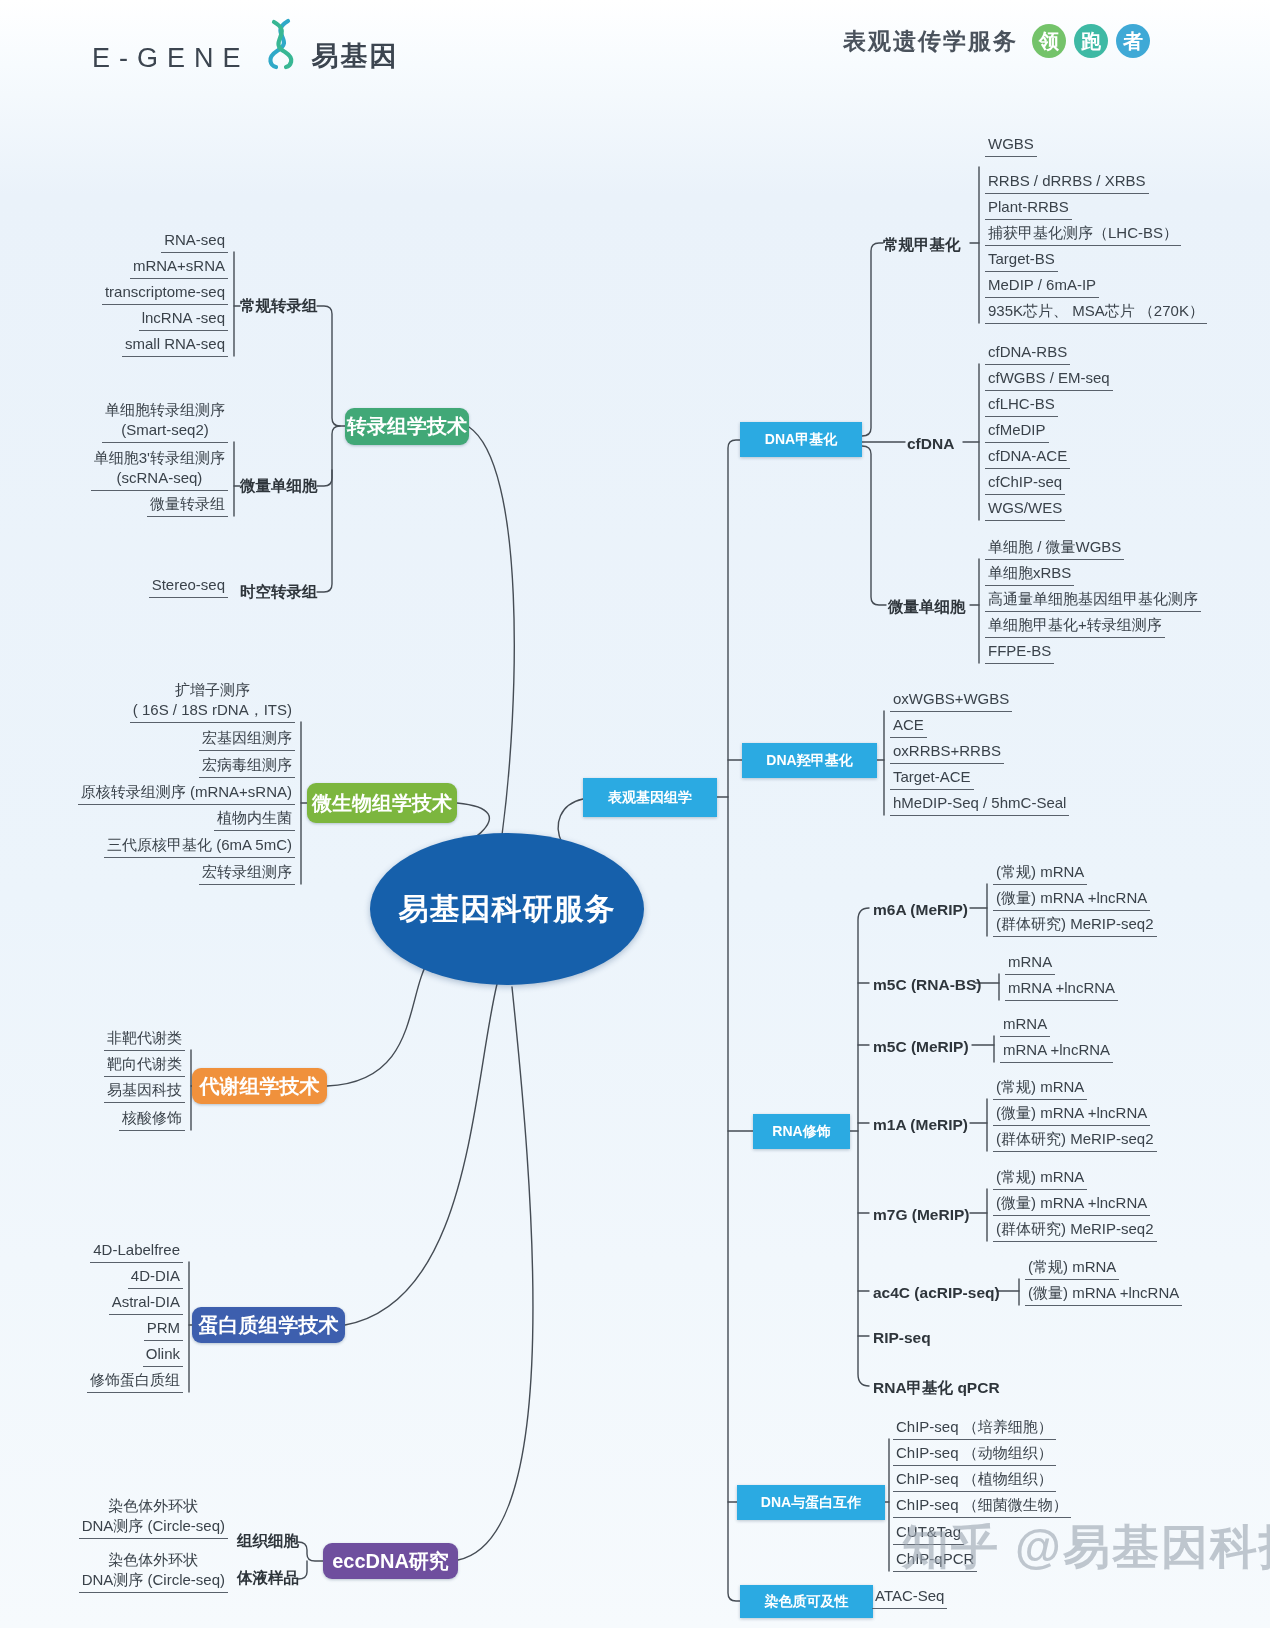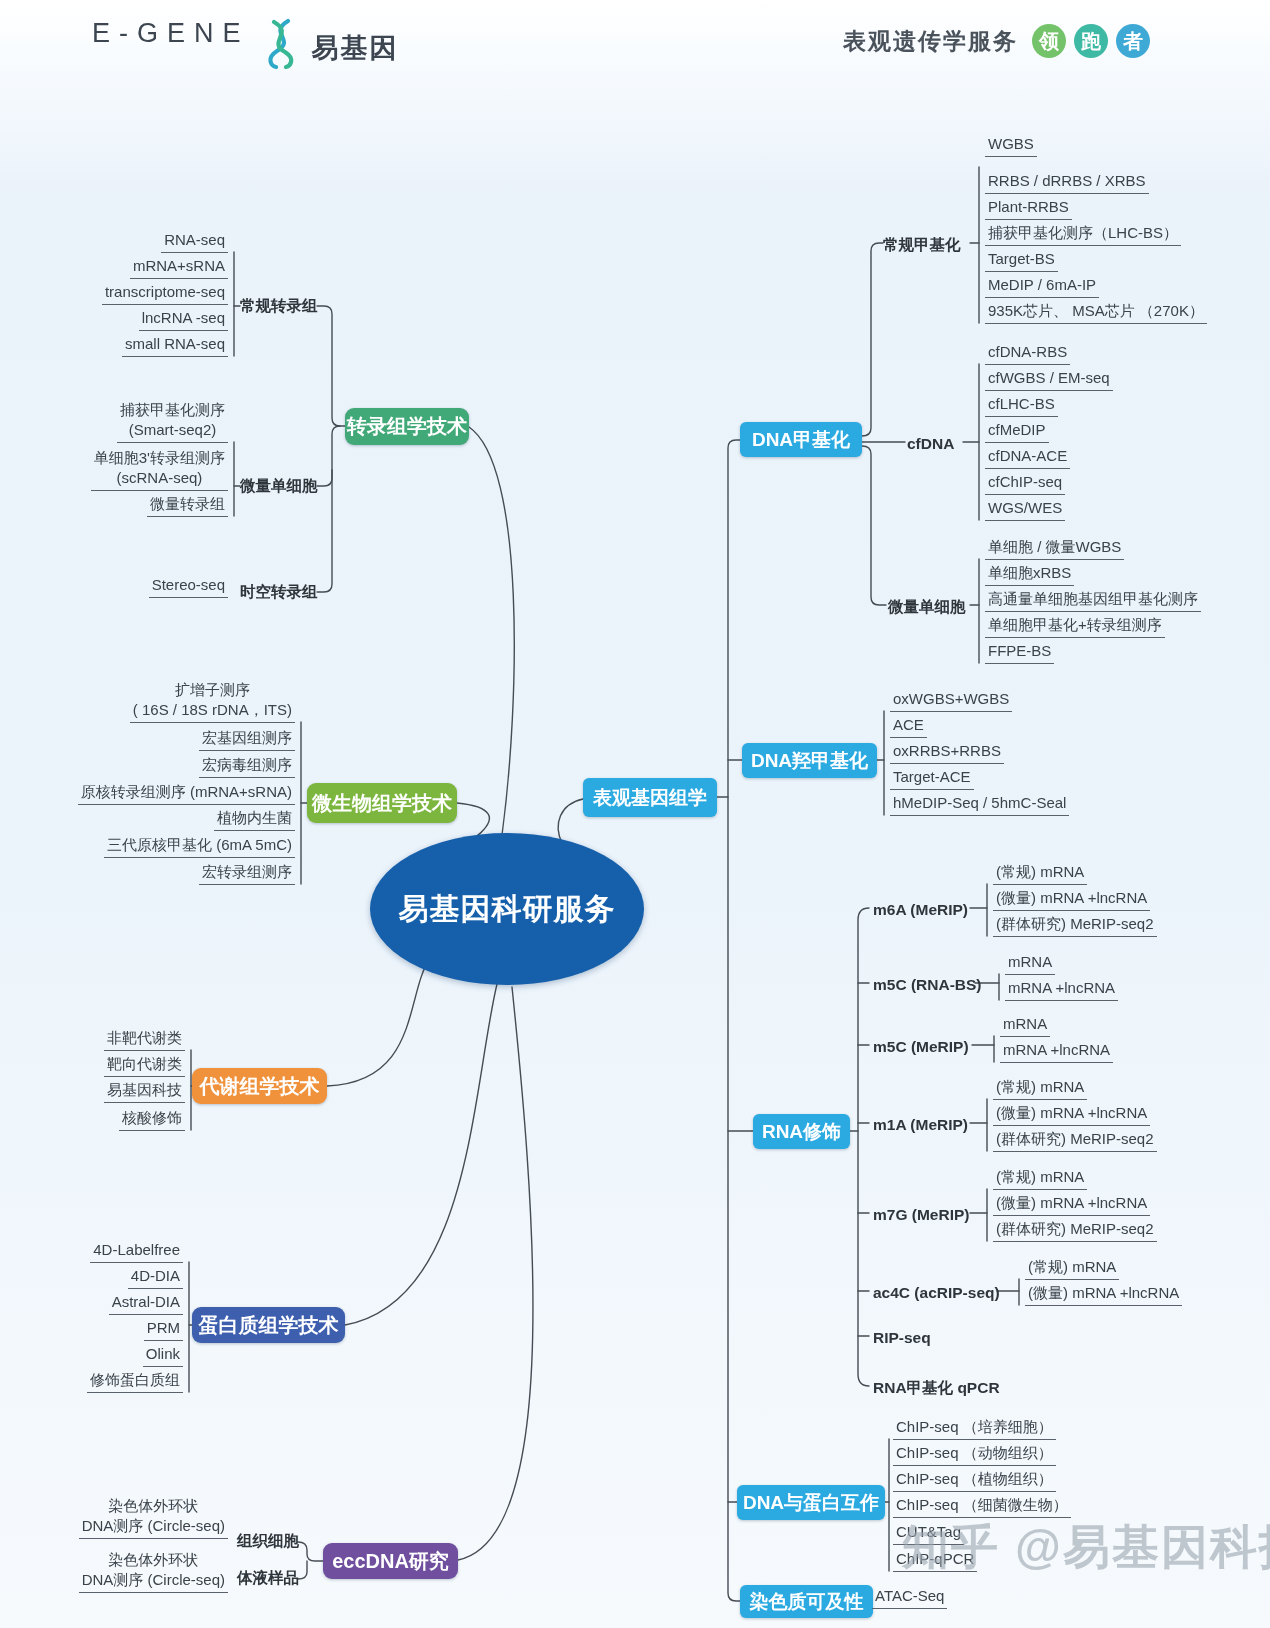--- a/index.html
+++ b/index.html
@@ -3,33 +3,33 @@
 <meta charset="utf-8">
 <style>
   html,body{margin:0;padding:0;}
   body{font-family:"Liberation Sans","DejaVu Sans",sans-serif;}
   #canvas{position:relative;width:1270px;height:1628px;overflow:hidden;
     background:linear-gradient(180deg,#ffffff 0%,#f7fbfe 4%,#eaf2fa 12%,#ecf4fb 55%,#f6fafd 100%);}
   #wires{position:absolute;left:0;top:0;width:1270px;height:1628px;}
   #wires path{fill:none;stroke:#454c54;stroke-width:1.4;stroke-linecap:round;}
 
   
-  .logo-row{position:absolute;left:92px;top:18px;display:flex;align-items:flex-start;gap:10px;}
+  .logo-row{position:absolute;left:92px;top:18px;display:flex;align-items:flex-end;gap:10px;}
   .brand{font-size:27px;letter-spacing:9px;color:#3c4550;font-weight:500;}
   .brand-cn{font-size:27px;color:#3c4550;font-weight:600;letter-spacing:2px;margin-top:12px;}
   .tag-row{position:absolute;right:120px;top:24px;display:flex;align-items:center;gap:8px;}
   .tagline{font-size:23px;color:#4a525c;font-weight:600;letter-spacing:2px;margin-right:6px;}
   .badge{width:34px;height:34px;border-radius:50%;color:#fff;font-size:20px;font-weight:700;
     display:flex;align-items:center;justify-content:center;}
   .badge.b0{background:#74C36A;} .badge.b1{background:#3EB9A4;} .badge.b2{background:#3FA9D6;}
 
   
   .node{position:absolute;color:#fff;font-weight:700;display:flex;align-items:center;justify-content:center;
     border-radius:9px;box-shadow:0 1px 3px rgba(30,60,90,.28);font-size:20px;white-space:nowrap;}
-  .cat{font-size:19px;border-radius:6px;background:#2BAAE2;}
+  .cat{font-size:14px;border-radius:0;background:#2BAAE2;}
   .g-green{background:#41A877;} .g-lime{background:#7CB63E;} .g-orange{background:#F0913C;text-align:right;}
   .g-indigo{background:#3D5FAE;} .g-purple{background:#6F4F9E;}
   #center-node{position:absolute;left:370px;top:833px;width:274px;height:152px;border-radius:50%;
     background:#1660AB;color:#fff;font-weight:700;font-size:30px;letter-spacing:1px;
     display:flex;align-items:center;justify-content:center;box-shadow:0 2px 6px rgba(20,60,110,.3);}
 
   
   .leaf{position:absolute;font-size:15px;line-height:20px;color:#3a424a;white-space:nowrap;
     border-bottom:1.4px solid #59616b;padding:0 3px 2px 3px;}
   .leaf.l{text-align:right;}
@@ -166,21 +166,21 @@
   <div class="glabel" style="left:873px;top:1283px">ac4C (acRIP-seq)</div>
   <div class="glabel" style="left:873px;top:1328px">RIP-seq</div>
   <div class="glabel" style="left:873px;top:1378px">RNA甲基化 qPCR</div>
 
   <div class="leaf l" style="right:1042px;top:230px">RNA-seq</div>
   <div class="leaf l" style="right:1042px;top:256px">mRNA+sRNA</div>
   <div class="leaf l" style="right:1042px;top:282px">transcriptome-seq</div>
   <div class="leaf l" style="right:1042px;top:308px">lncRNA -seq</div>
   <div class="leaf l" style="right:1042px;top:334px">small RNA-seq</div>
 
-  <div class="leaf l two" style="right:1042px;top:400px">捕获甲基化测序
+  <div class="leaf l two" style="right:1042px;top:400px">单细胞转录组测序
 (Smart-seq2)</div>
   <div class="leaf l two" style="right:1042px;top:448px">单细胞3'转录组测序
 (scRNA-seq)</div>
   <div class="leaf l" style="right:1042px;top:494px">微量转录组</div>
 
   <div class="leaf l" style="right:1042px;top:575px">Stereo-seq</div>
 
   <div class="leaf l two" style="right:975px;top:680px">扩增子测序
 ( 16S / 18S rDNA，ITS)</div>
   <div class="leaf l" style="right:975px;top:728px">宏基因组测序</div>

